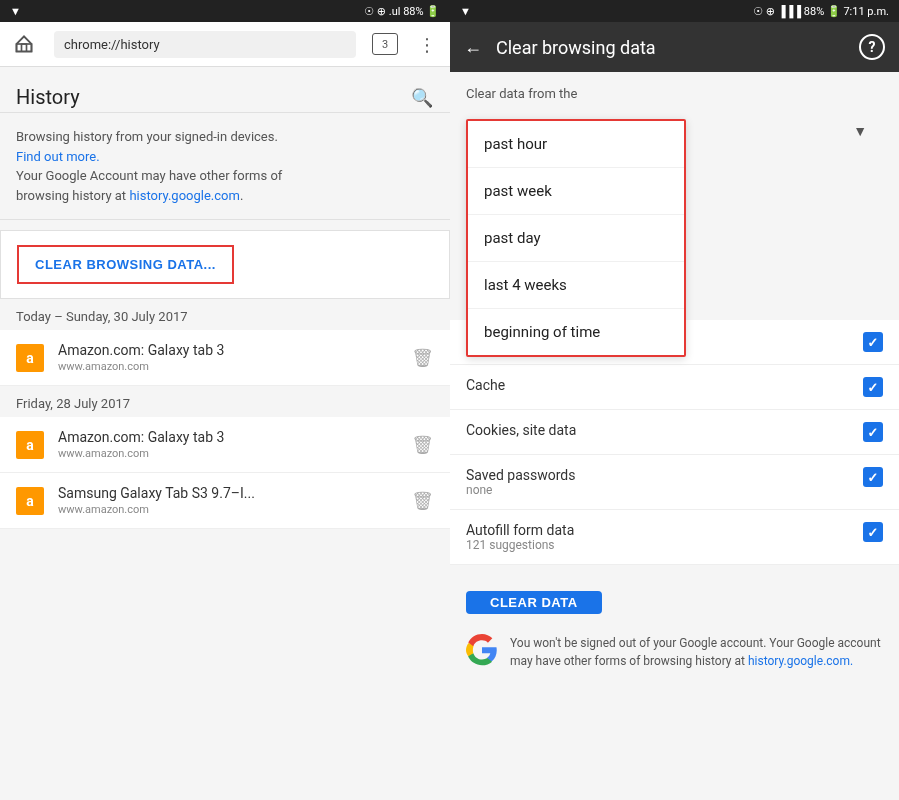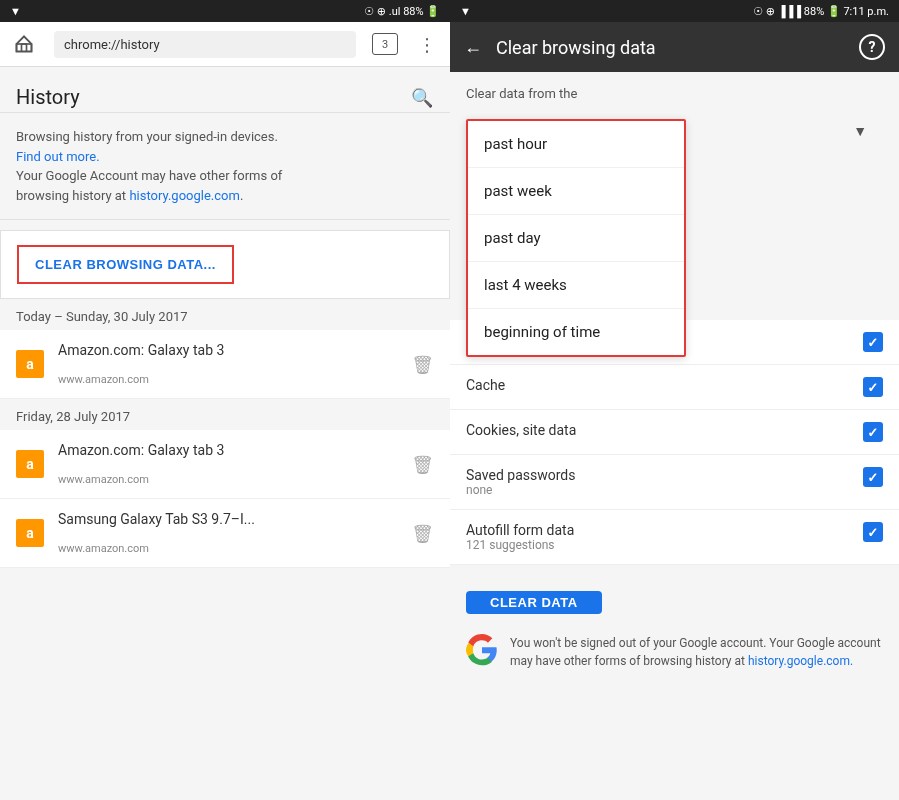--- a/index.html
+++ b/index.html
@@ -162,21 +162,21 @@
       justify-content: center;
       background: #ff9800;
       color: #fff;
       font-size: 14px;
       font-weight: bold;
       flex-shrink: 0;
     }
 
     .item-text { flex: 1; }
     .item-title { font-size: 14px; color: #333; }
-    .item-url { font-size: 11px; color: #888; margin-top: 15px; }
+    .item-url { font-size: 11px; color: #888; margin-top: 2px; }
 
     .delete-icon {
       color: #aaa;
       font-size: 18px;
       cursor: pointer;
     }
 
     
     .right-panel {
       width: 449px;

